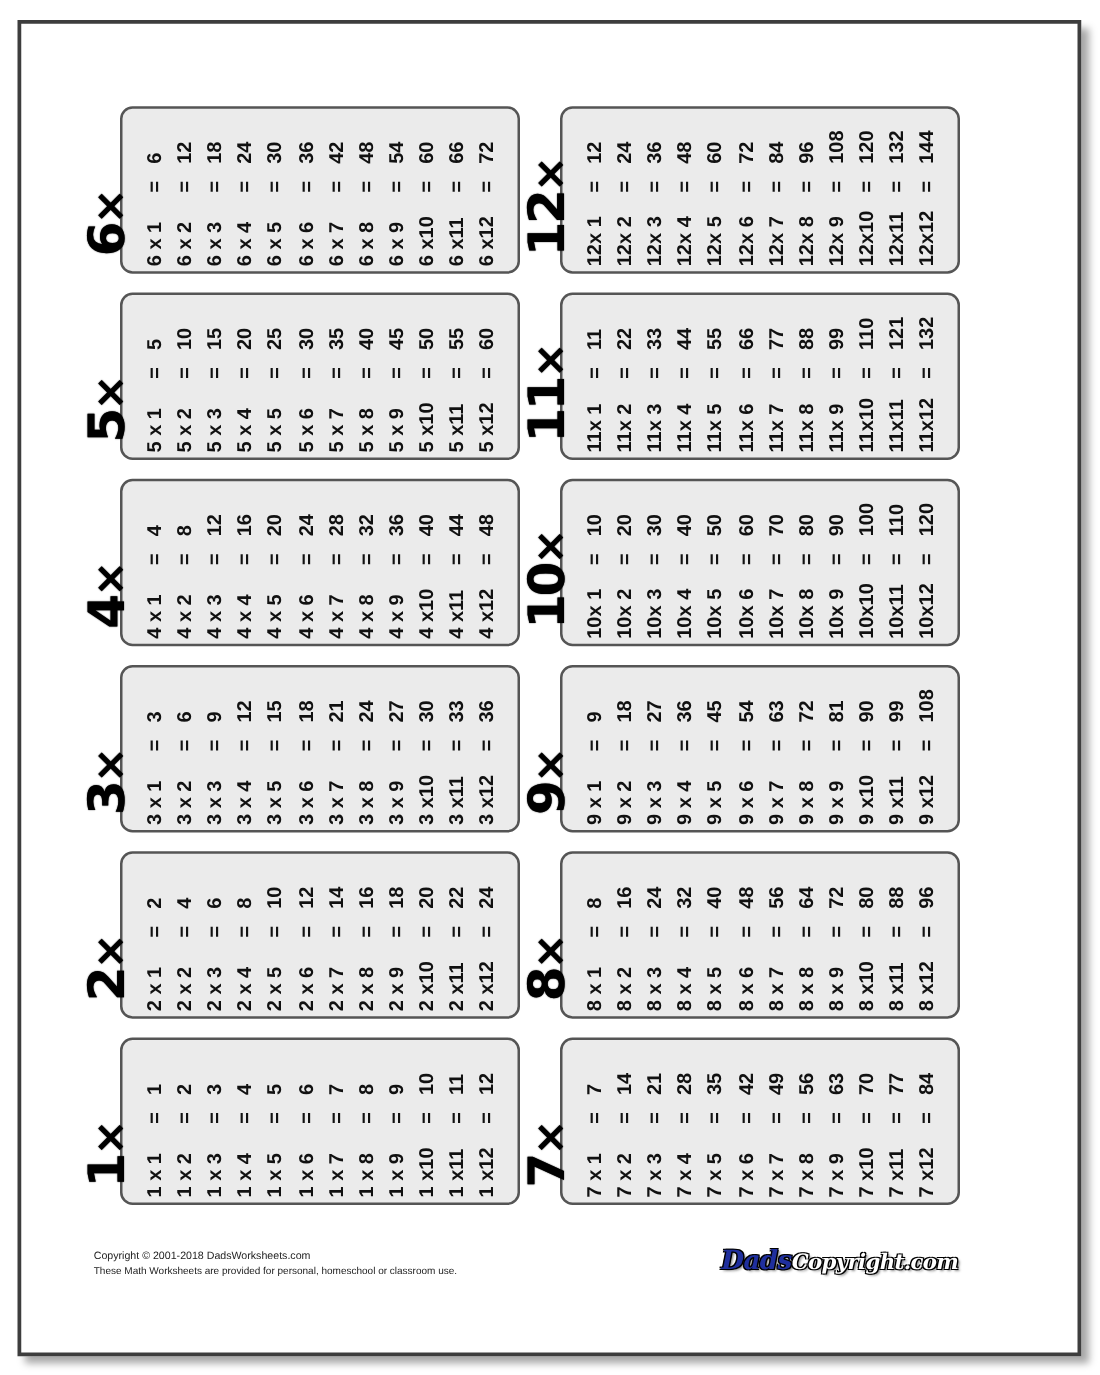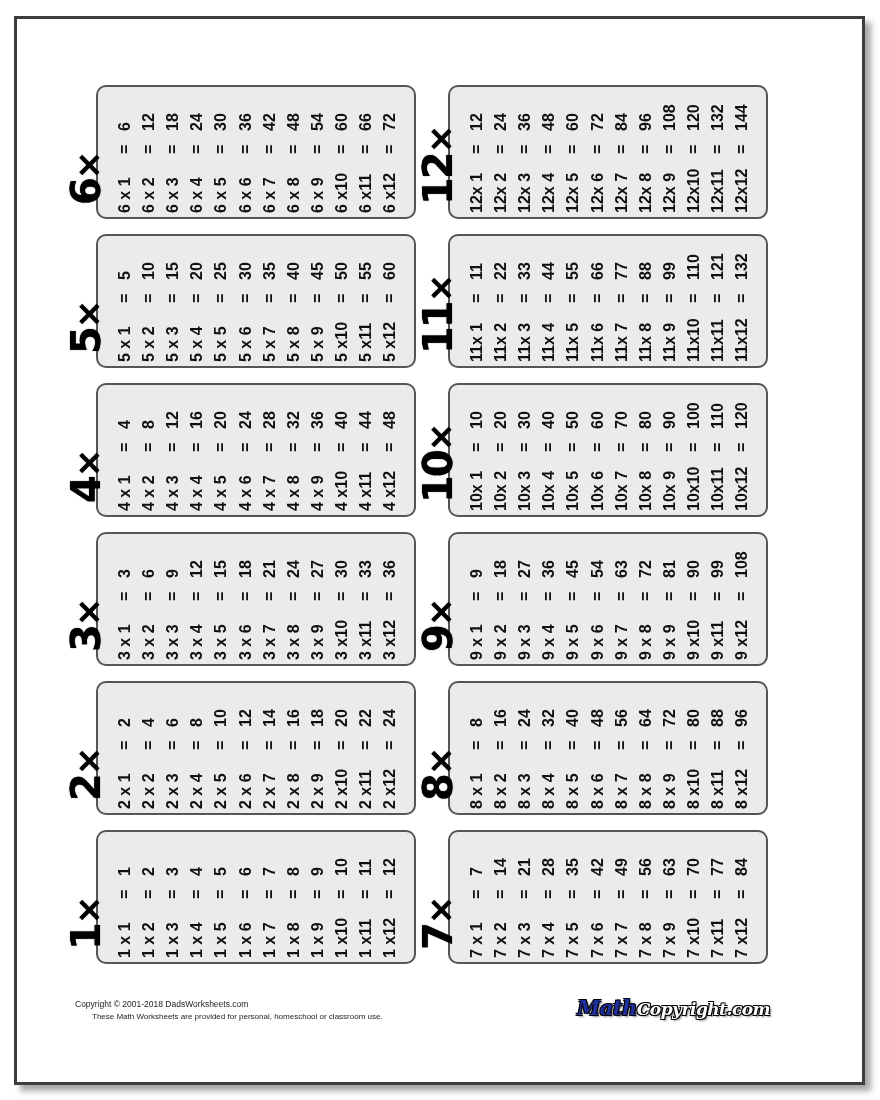--- a/index.html
+++ b/index.html
@@ -32,21 +32,21 @@
     font-family: "DejaVu Sans", sans-serif; font-weight: bold; font-size: 40px;
     color: #000000; letter-spacing: -2px;
     text-shadow: 0 0 1px #000;
   }
   .label .x { font-size: 34px; }
   .footer-copy {
     position: absolute; left: 75px; top: 999px; font-size: 8.5px; color: #222;
     font-family: "Liberation Sans", sans-serif;
   }
   .footer-note {
-    position: absolute; left: 92px; top: 1012px; font-size: 8px; color: #222;
+    position: absolute; left: 75px; top: 1012px; font-size: 8px; color: #222;
     font-family: "Liberation Sans", sans-serif;
   }
   .logo {
     position: absolute; left: 577px; top: 995px; font-family: "DejaVu Serif", serif;
     font-style: italic; font-weight: bold; font-size: 21px; letter-spacing: -0.5px;
     white-space: nowrap;
   }
   .logo .dads { color: #1f2f9e; text-shadow: 1px 1px 0 #000, -1px -1px 0 #000, 1px -1px 0 #000, -1px 1px 0 #000, 2px 2px 2px #888; }
   .logo .rest { color: #ffffff; font-size: 17px; text-shadow: 1px 1px 0 #000, -1px -1px 0 #000, 1px -1px 0 #000, -1px 1px 0 #000, 2px 2px 2px #888; }
 </style>
@@ -223,14 +223,14 @@
     <div class="line" style="left: 660.8px; top: 958px;"><span class="expr">7 x 9</span><span class="eq">=</span><span class="res">63</span></div>
     <div class="line" style="left: 684.9px; top: 958px;"><span class="expr">7 x10</span><span class="eq">=</span><span class="res">70</span></div>
     <div class="line" style="left: 709px; top: 958px;"><span class="expr">7 x11</span><span class="eq">=</span><span class="res">77</span></div>
     <div class="line" style="left: 733.1px; top: 958px;"><span class="expr">7 x12</span><span class="eq">=</span><span class="res">84</span></div>
   </div>
 
 <div class="footer-copy">Copyright © 2001-2018 DadsWorksheets.com</div>
 <div class="footer-note">These Math Worksheets are provided for personal, homeschool or classroom use.</div>
 
 <div class="logo">
-  <span class="dads">Math</span><span class="rest">Copyright.com</span>
+  <span class="dads">Dads</span><span class="rest">Copyright.com</span>
 </div>
 
 </body></html>

